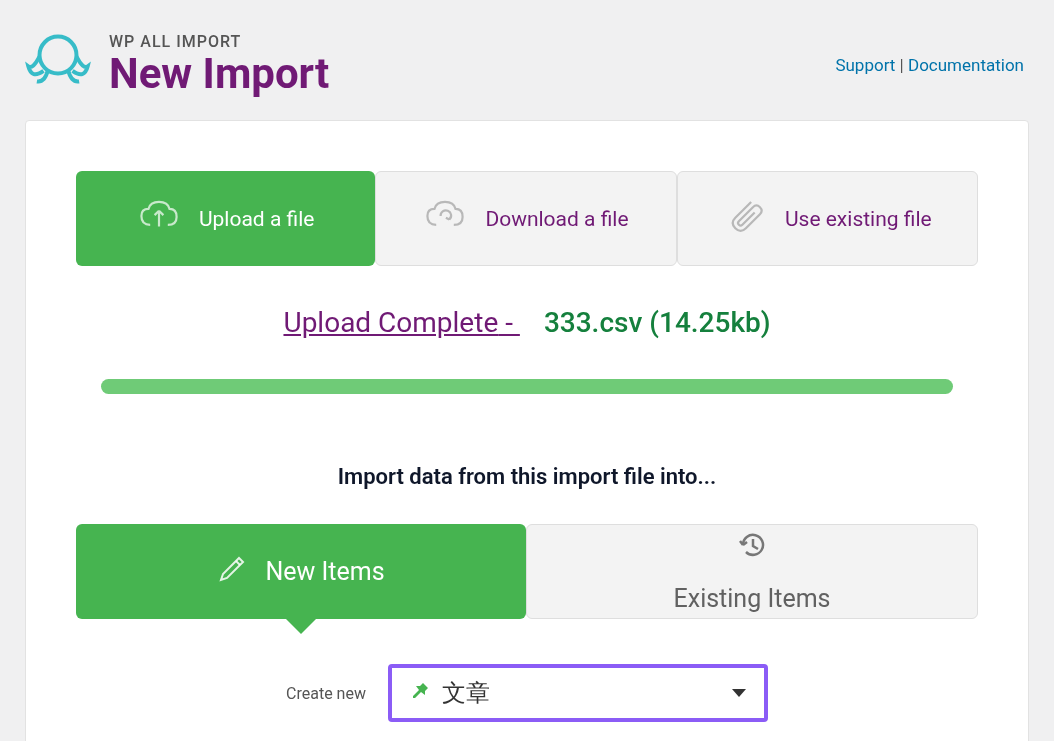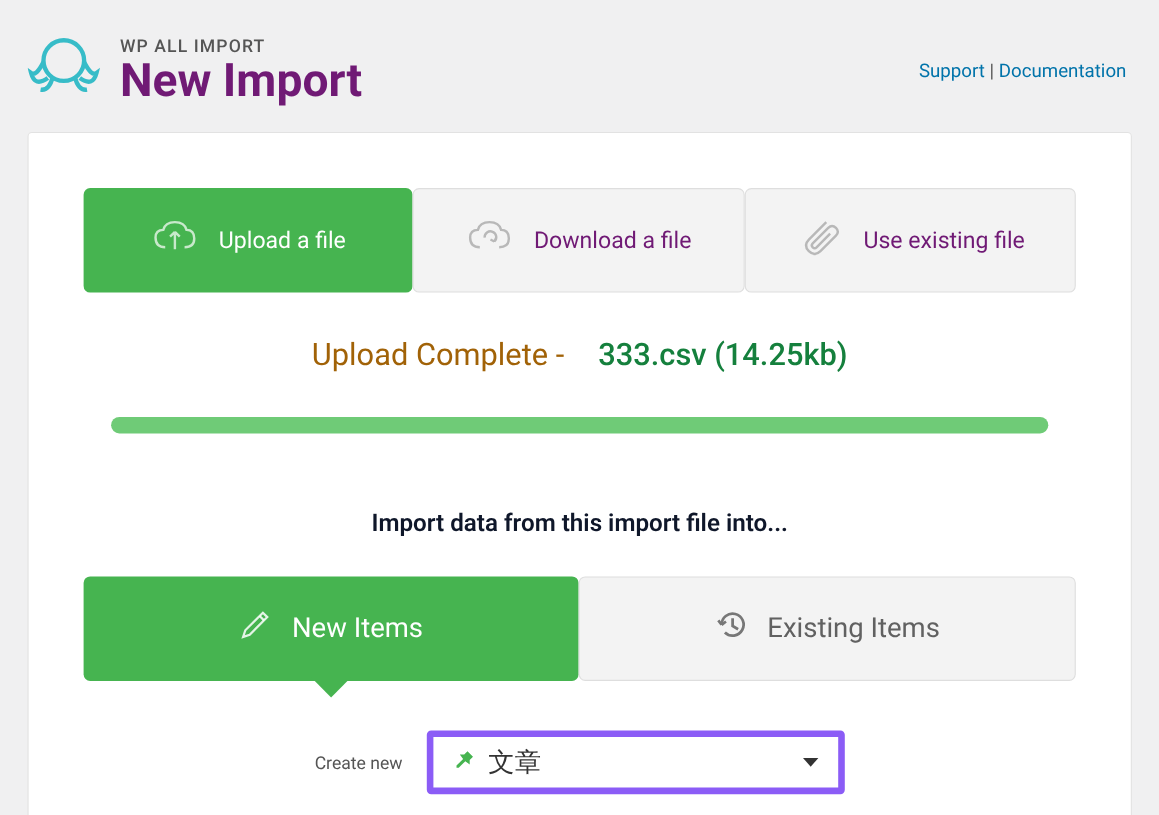--- a/index.html
+++ b/index.html
@@ -80,21 +80,21 @@
   border: 1px solid #dedede;
   color: #701a75;
 }
 .option-btn svg { width: 44px; height: 38px; }
 .upload-status {
   text-align: center;
   font-size: 28px;
   color: #555;
   margin-bottom: 40px;
 }
-.upload-status .label { color: #a16207; }
+.upload-status .label { color: #701a75; text-decoration: underline; }
 .upload-status .filename { color: #15803d; font-weight: 500; margin-left: 24px;}
 .progress-bar {
   height: 15px;
   background: #6fcb77;
   border-radius: 8px;
   margin: 0 25px 70px 25px;
 }
 .section-title {
   text-align: center;
   color: #0f172a;
@@ -129,37 +129,38 @@
   left: 50%;
   transform: translateX(-50%);
   border-left: 18px solid transparent;
   border-right: 18px solid transparent;
   border-top: 18px solid #46b450;
 }
 .mode-btn.inactive {
   background: #f3f3f3;
   border: 1px solid #dedede;
   color: #616161;
+  flex-direction: column;
 }
 .mode-btn svg { width: 30px; height: 30px; }
 .create-row {
   display: flex;
   align-items: center;
   justify-content: center;
   gap: 22px;
   margin-top: 45px;
 }
 .create-label {
   color: #555;
   font-size: 16px;
 }
 .select-box {
   width: 380px;
   height: 58px;
-  border: 6px solid #8b5cf6;
+  border: 4px solid #8b5cf6;
   border-radius: 4px;
   display: flex;
   align-items: center;
   padding: 0 18px;
   cursor: pointer;
   position: relative;
   background: #fff;
 }
 .select-box .pin { color: #46b450; margin-right: 12px; }
 .select-box .value {

